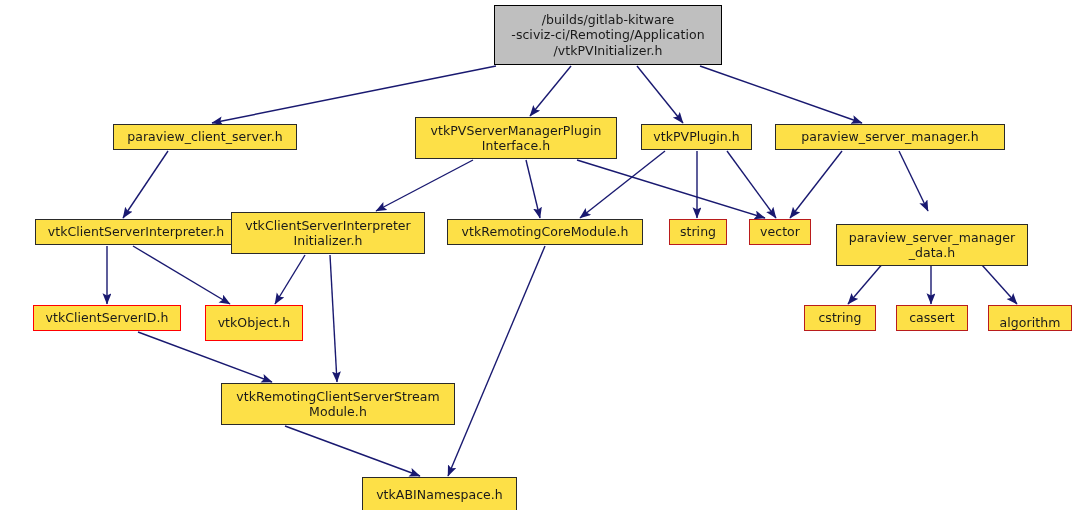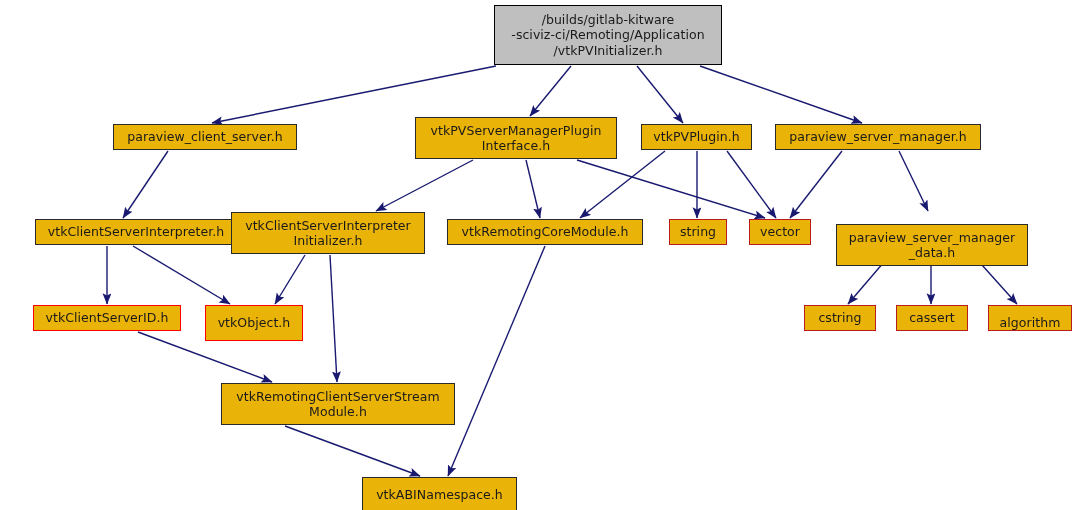--- a/index.html
+++ b/index.html
@@ -22,21 +22,21 @@
     width: 1079px;
     height: 510px;
   }
   .node-box {
     position: absolute;
     box-sizing: border-box;
     display: flex;
     align-items: center;
     justify-content: center;
     text-align: center;
-    background: #eab308;
+    background: #fde047;
     border: 1px solid #404040;
     color: #1a1a1a;
     font-size: 12.5px;
     line-height: 15.5px;
     letter-spacing: 0.05px;
     white-space: pre-line;
     z-index: 5;
   }
   .node-box.root {
     background: #bfbfbf;
@@ -95,21 +95,21 @@
       </g>
   </svg>
   <div id="nodes-layer">
       <div class="node-box root" style="left: 494px; top: 5px; width: 228px; height: 60px;"><span class="node-label">/builds/gitlab-kitware
 -sciviz-ci/Remoting/Application
 /vtkPVInitializer.h</span></div>
       <div class="node-box strong" style="left: 113px; top: 124px; width: 184px; height: 26px;"><span class="node-label">paraview_client_server.h</span></div>
       <div class="node-box strong" style="left: 415px; top: 117px; width: 202px; height: 42px;"><span class="node-label">vtkPVServerManagerPlugin
 Interface.h</span></div>
       <div class="node-box strong" style="left: 641px; top: 124px; width: 111px; height: 26px;"><span class="node-label">vtkPVPlugin.h</span></div>
-      <div class="node-box strong" style="left: 775px; top: 124px; width: 206px; height: 26px; justify-content: center;"><span class="node-label">paraview_server_manager.h</span></div>
+      <div class="node-box strong" style="left: 775px; top: 124px; width: 230px; height: 26px; justify-content: center;"><span class="node-label">paraview_server_manager.h</span></div>
       <div class="node-box strong" style="left: 8px; top: 219px; width: 202px; height: 26px; margin-left: 27px;"><span class="node-label">vtkClientServerInterpreter.h</span></div>
       <div class="node-box strong" style="left: 231px; top: 212px; width: 194px; height: 42px;"><span class="node-label">vtkClientServerInterpreter
 Initializer.h</span></div>
       <div class="node-box strong" style="left: 447px; top: 219px; width: 196px; height: 26px;"><span class="node-label">vtkRemotingCoreModule.h</span></div>
       <div class="node-box system" style="left: 669px; top: 219px; width: 58px; height: 26px;"><span class="node-label">string</span></div>
       <div class="node-box system" style="left: 749px; top: 219px; width: 62px; height: 26px;"><span class="node-label">vector</span></div>
       <div class="node-box strong" style="left: 836px; top: 212px; width: 192px; height: 42px; margin-top: 12px;"><span class="node-label">paraview_server_manager
 _data.h</span></div>
       <div class="node-box red" style="left: 33px; top: 305px; width: 148px; height: 26px;"><span class="node-label">vtkClientServerID.h</span></div>
       <div class="node-box red" style="left: 205px; top: 305px; width: 98px; height: 36px;"><span class="node-label">vtkObject.h</span></div>

